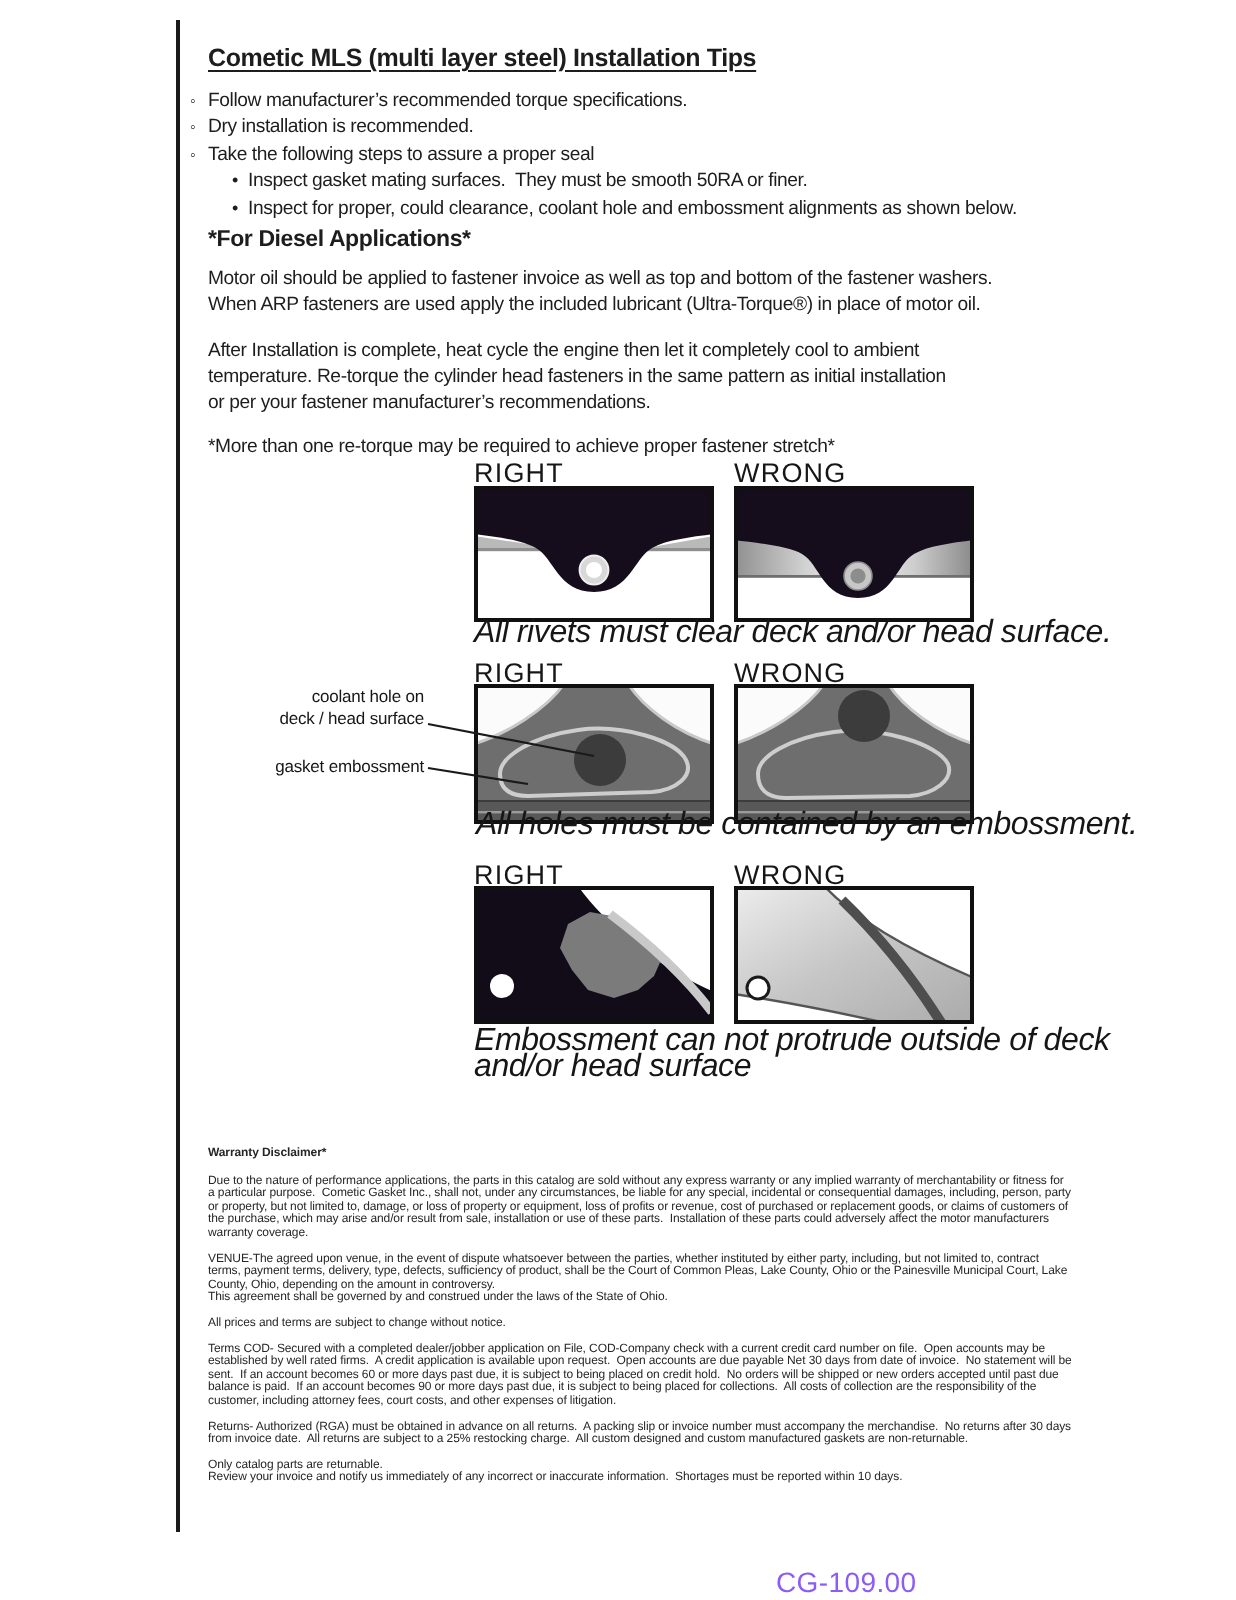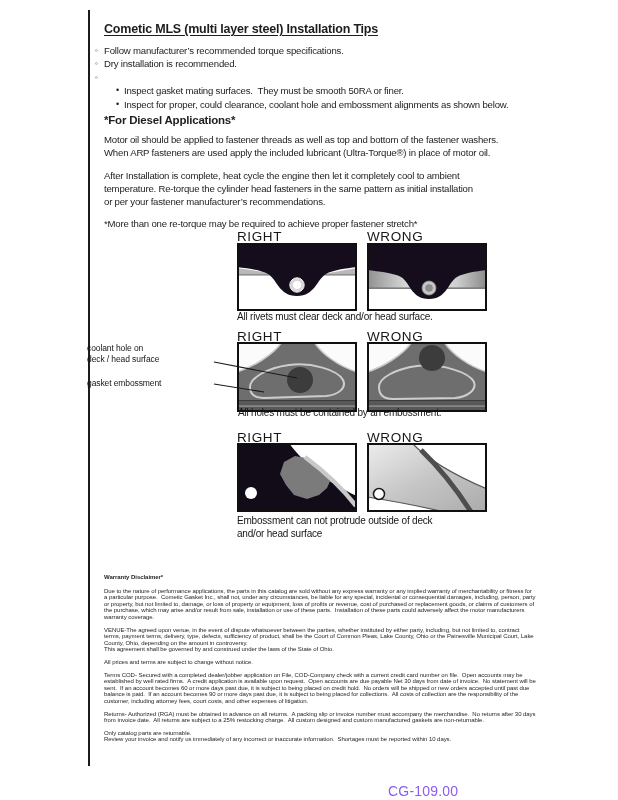--- a/index.html
+++ b/index.html
@@ -25,22 +25,22 @@
   .tips .txt { white-space:pre-wrap; }
 
   .diesel { position:absolute; left:104px; top:114px; width:460px; font-size:9.6px; letter-spacing:-0.2px; line-height:13.2px; }
   .diesel .heading { font-size:11.5px; font-weight:bold; letter-spacing:-0.2px; margin-bottom:6px; }
   .diesel p { margin-bottom:9px; white-space:pre-wrap; }
 
   .diagrams { position:absolute; left:0; top:224px; width:618px; height:332px; }
   .dlabel { position:absolute; width:120px; text-align:left; font-size:13.5px; letter-spacing:0.6px; color:#161616; }
   .dbox { position:absolute; width:120px; height:68px; }
   .dbox svg { display:block; }
-  .caption { position:absolute; font-size:10px; letter-spacing:-0.2px; line-height:12.5px; white-space:pre-wrap; color:#161616; }
-  .ann { position:absolute; width:125px; font-size:8.5px; line-height:10.5px; letter-spacing:-0.1px; white-space:pre-line; color:#161616; }
+  .caption { position:absolute; font-size:16px; letter-spacing:-0.2px; line-height:12.5px; white-space:pre-wrap; color:#161616;font-style:italic; }
+  .ann { position:absolute; width:125px; text-align:right; font-size:8.5px; line-height:10.5px; letter-spacing:-0.1px; white-space:pre-line; color:#161616; }
   .leader-overlay { position:absolute; left:0; top:0; width:618px; height:332px; pointer-events:none; }
 
   .disclaimer { position:absolute; left:104px; top:574px; width:432px; font-size:6px; line-height:6.6px; letter-spacing:-0.05px; color:#262626; }
   .disclaimer .heading { font-weight:bold; margin-bottom:7px; }
   .disclaimer p { margin-bottom:6px; white-space:pre-wrap; }
 
   .code { position:absolute; left:388px; top:783px; font-size:14px; letter-spacing:0.2px; color:#8b5cf6; }
 </style>
 </head>
 <body>
@@ -54,34 +54,35 @@
     <div class="bullet-row">
       <span class="marker">◦</span>
       <span class="txt">Follow manufacturer’s recommended torque specifications.</span>
     </div>
     <div class="bullet-row">
       <span class="marker">◦</span>
       <span class="txt">Dry installation is recommended.</span>
     </div>
     <div class="bullet-row">
       <span class="marker">◦</span>
+      <span class="txt">Take the following steps to assure a proper seal</span>
     </div>
     <div class="sub-row">
       <span class="marker">•</span>
       <span class="txt">Inspect gasket mating surfaces.  They must be smooth 50RA or finer.</span>
     </div>
     <div class="sub-row">
       <span class="marker">•</span>
       <span class="txt">Inspect for proper, could clearance, coolant hole and embossment alignments as shown below.</span>
     </div>
   </div>
 
   <div class="diesel">
     <div class="heading">*For Diesel Applications*</div>
-    <p>Motor oil should be applied to fastener threads as well as top and bottom of the fastener washers.
+    <p>Motor oil should be applied to fastener invoice as well as top and bottom of the fastener washers.
 When ARP fasteners are used apply the included lubricant (Ultra-Torque®) in place of motor oil.</p>
     <p>After Installation is complete, heat cycle the engine then let it completely cool to ambient
 temperature. Re-torque the cylinder head fasteners in the same pattern as initial installation
 or per your fastener manufacturer’s recommendations.</p>
     <p>*More than one re-torque may be required to achieve proper fastener stretch*</p>
   </div>
 
   <div class="diagrams">
 
     <div class="dlabel" style="left:237px; top:5px;">RIGHT</div>

